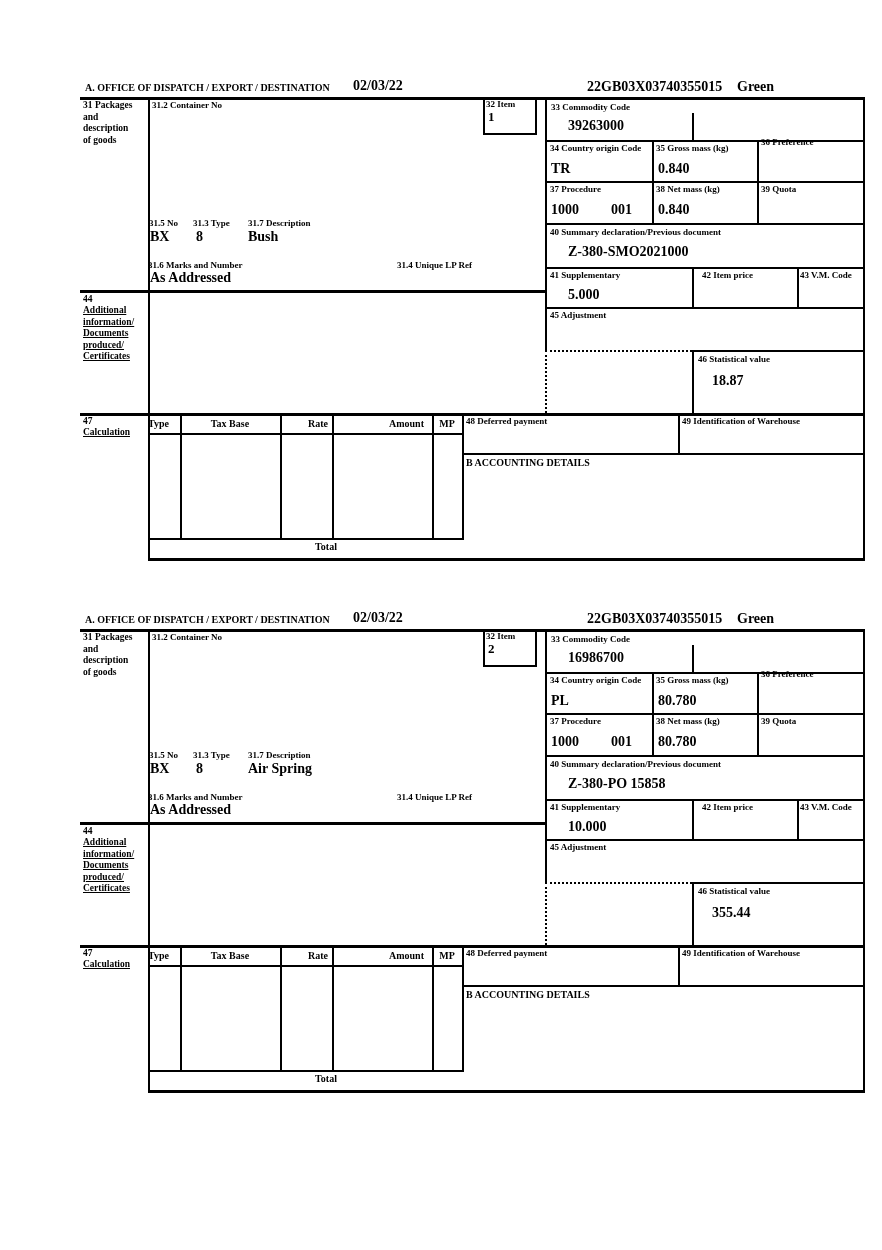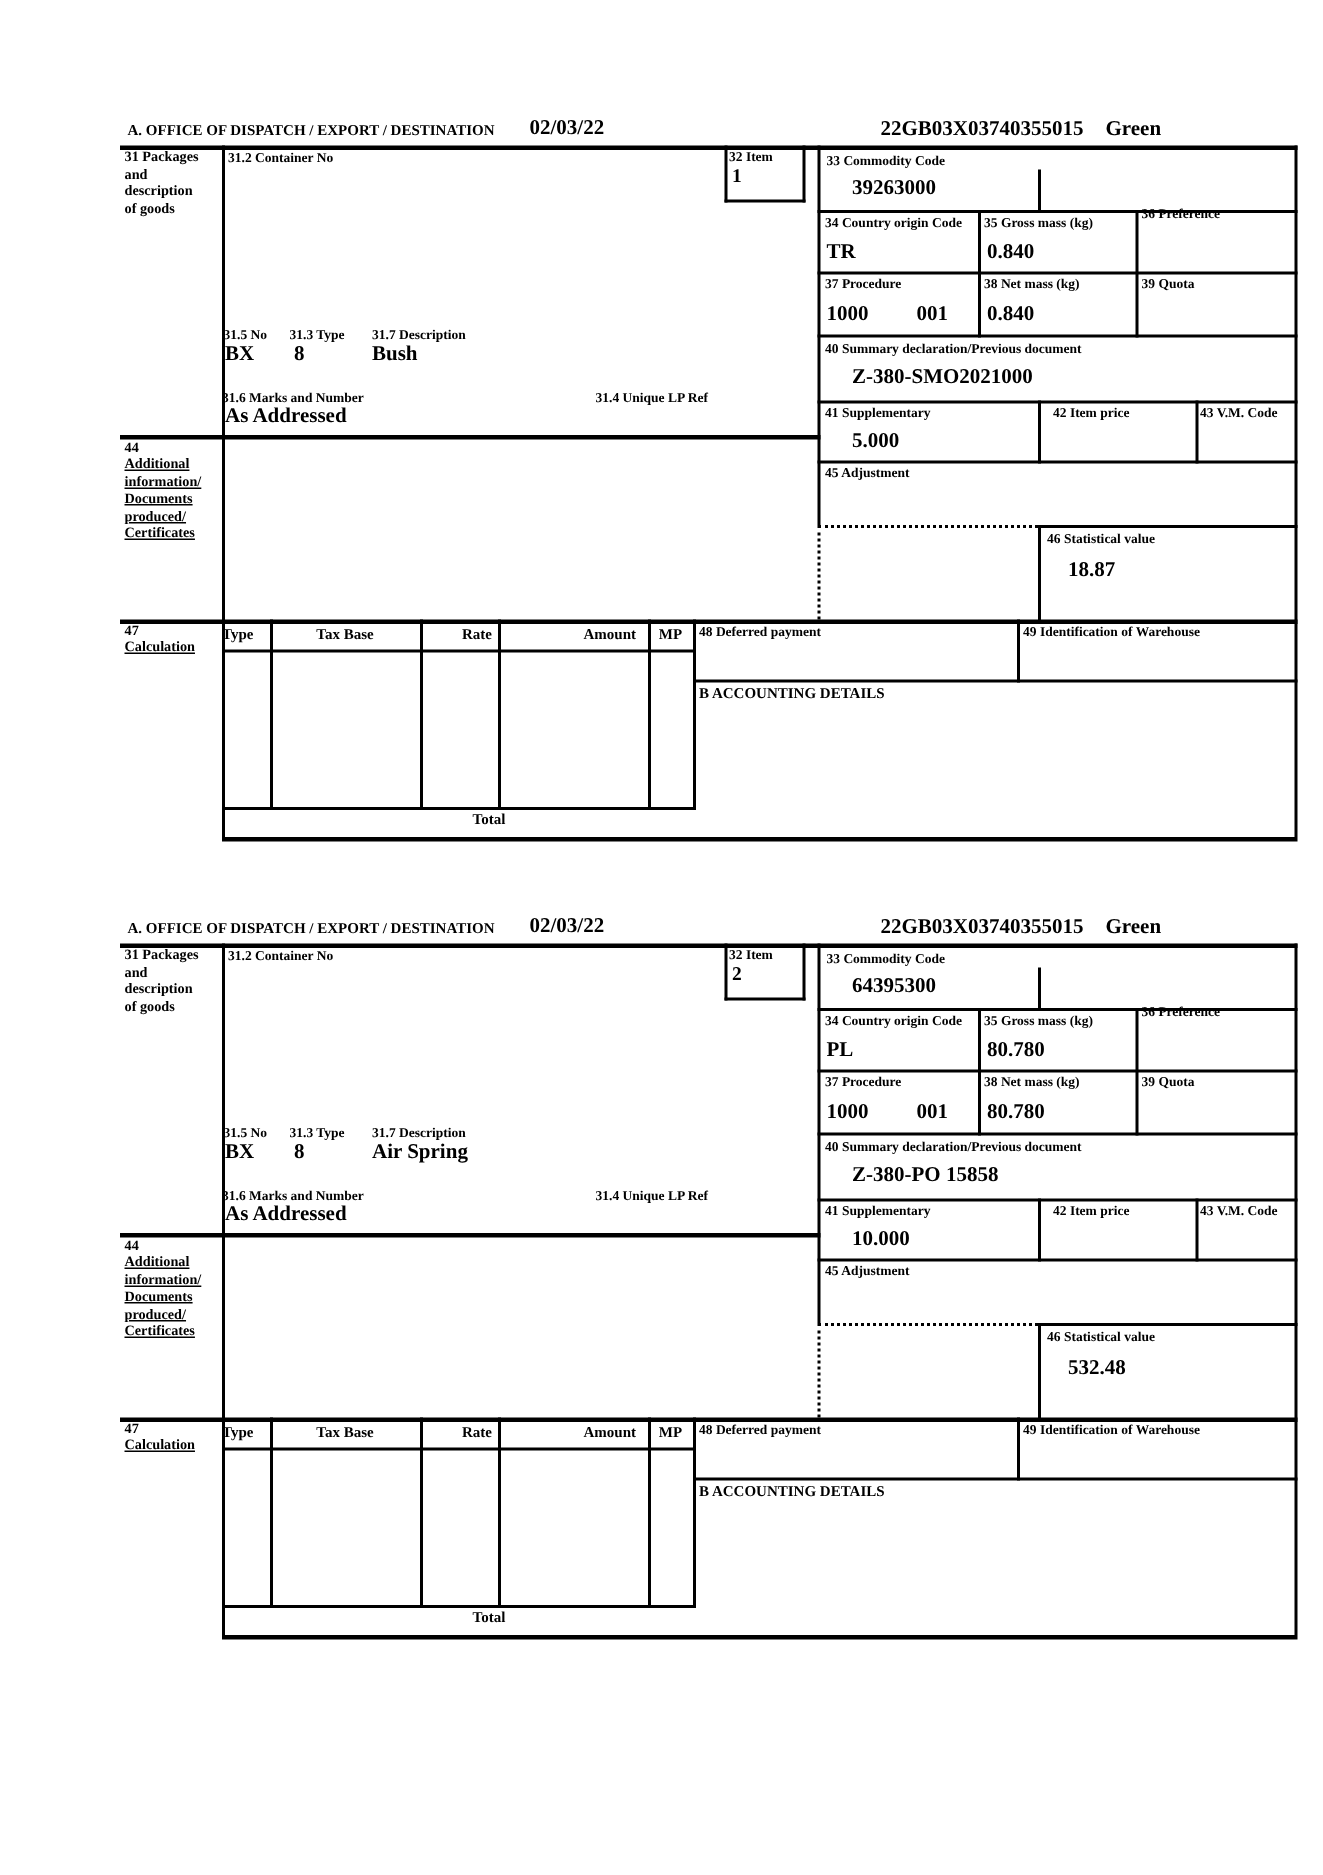--- a/index.html
+++ b/index.html
@@ -191,21 +191,21 @@
   <div class="t lab2 p-b31">31 Packages
 and
 description
 of goods</div>
   <div class="t lab p-b312">31.2 Container No</div>
 
   <div class="t lab p-b32l">32 Item</div>
   <div class="t val13 p-b32v">2</div>
 
   <div class="t lab p-b33l">33 Commodity Code</div>
-  <div class="t val p-b33v">64395300</div>
+  <div class="t val p-b33v">16986700</div>
 
   <div class="t lab p-b34l">34 Country origin Code</div>
   <div class="t val p-b34v">PL</div>
   <div class="t lab p-b35l">35 Gross mass (kg)</div>
   <div class="t val p-b35v">80.780</div>
   <div class="t lab p-b36l">36 Preference</div>
 
   <div class="t lab p-b37l">37 Procedure</div>
   <div class="t val p-b37v">1000</div>
   <div class="t val p-b37v2">001</div>
@@ -217,21 +217,21 @@
   <div class="t val p-b40v">Z-380-PO 15858</div>
 
   <div class="t lab p-b41l">41 Supplementary</div>
   <div class="t val p-b41v">10.000</div>
   <div class="t lab p-b42l">42 Item price</div>
   <div class="t lab p-b43l">43 V.M. Code</div>
 
   <div class="t lab p-b45l">45 Adjustment</div>
 
   <div class="t lab p-b46l">46 Statistical value</div>
-  <div class="t val p-b46v">532.48</div>
+  <div class="t val p-b46v">355.44</div>
 
   <div class="t lab p-b315l">31.5 No</div>
   <div class="t lab p-b313l">31.3 Type</div>
   <div class="t lab p-b317l">31.7 Description</div>
   <div class="t val p-b315v">BX</div>
   <div class="t val p-b313v">8</div>
   <div class="t val p-b317v">Air Spring</div>
   <div class="t lab p-b316l">31.6 Marks and Number</div>
   <div class="t val p-b316v">As Addressed</div>
   <div class="t lab p-b314l">31.4 Unique LP Ref</div>

